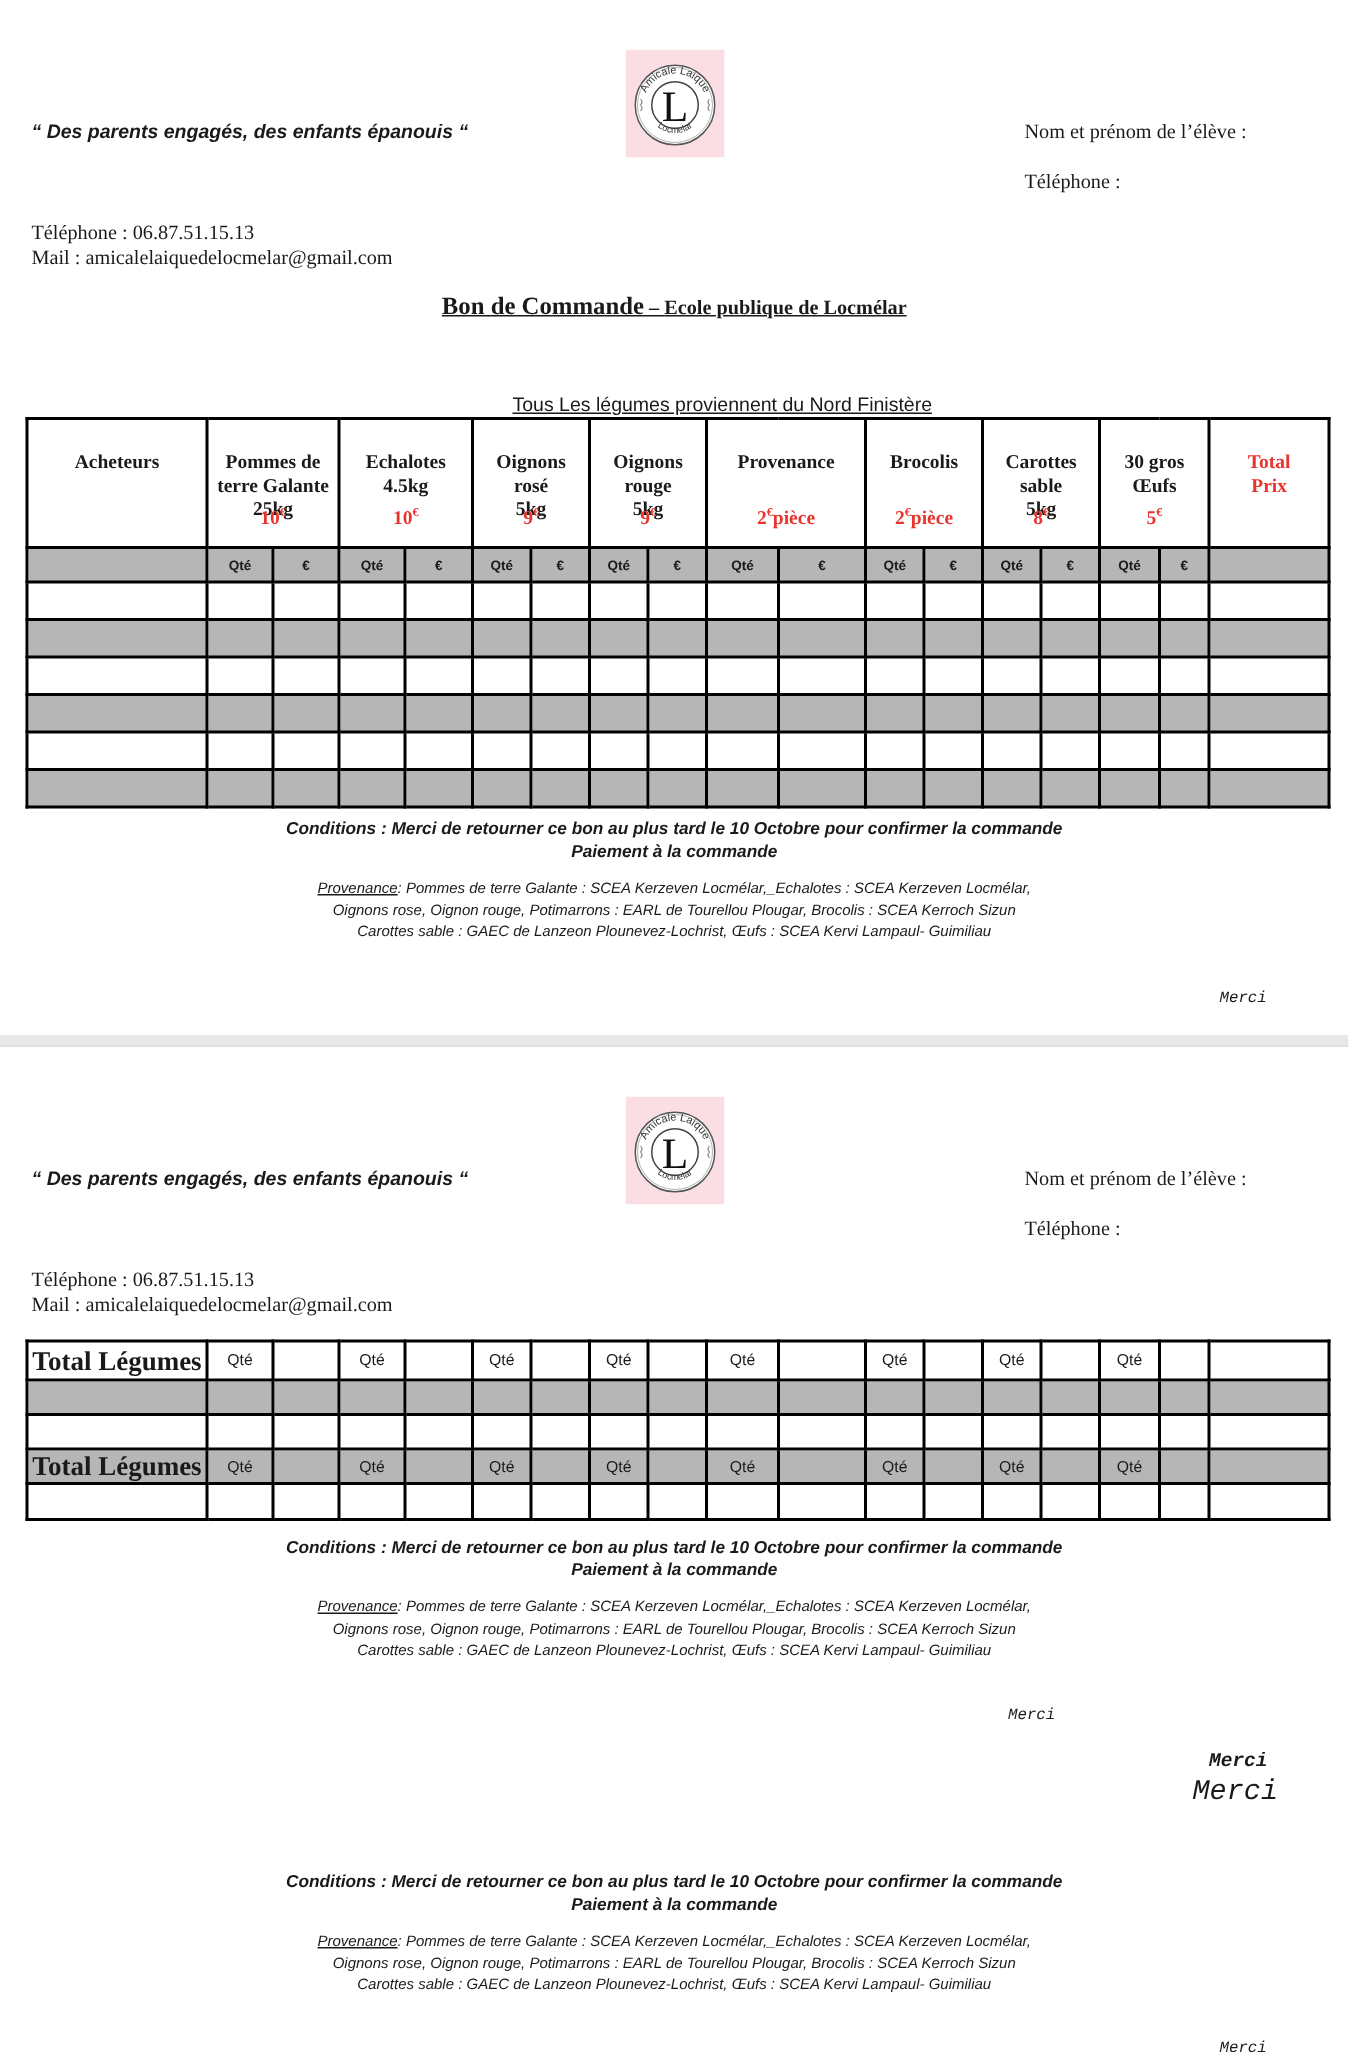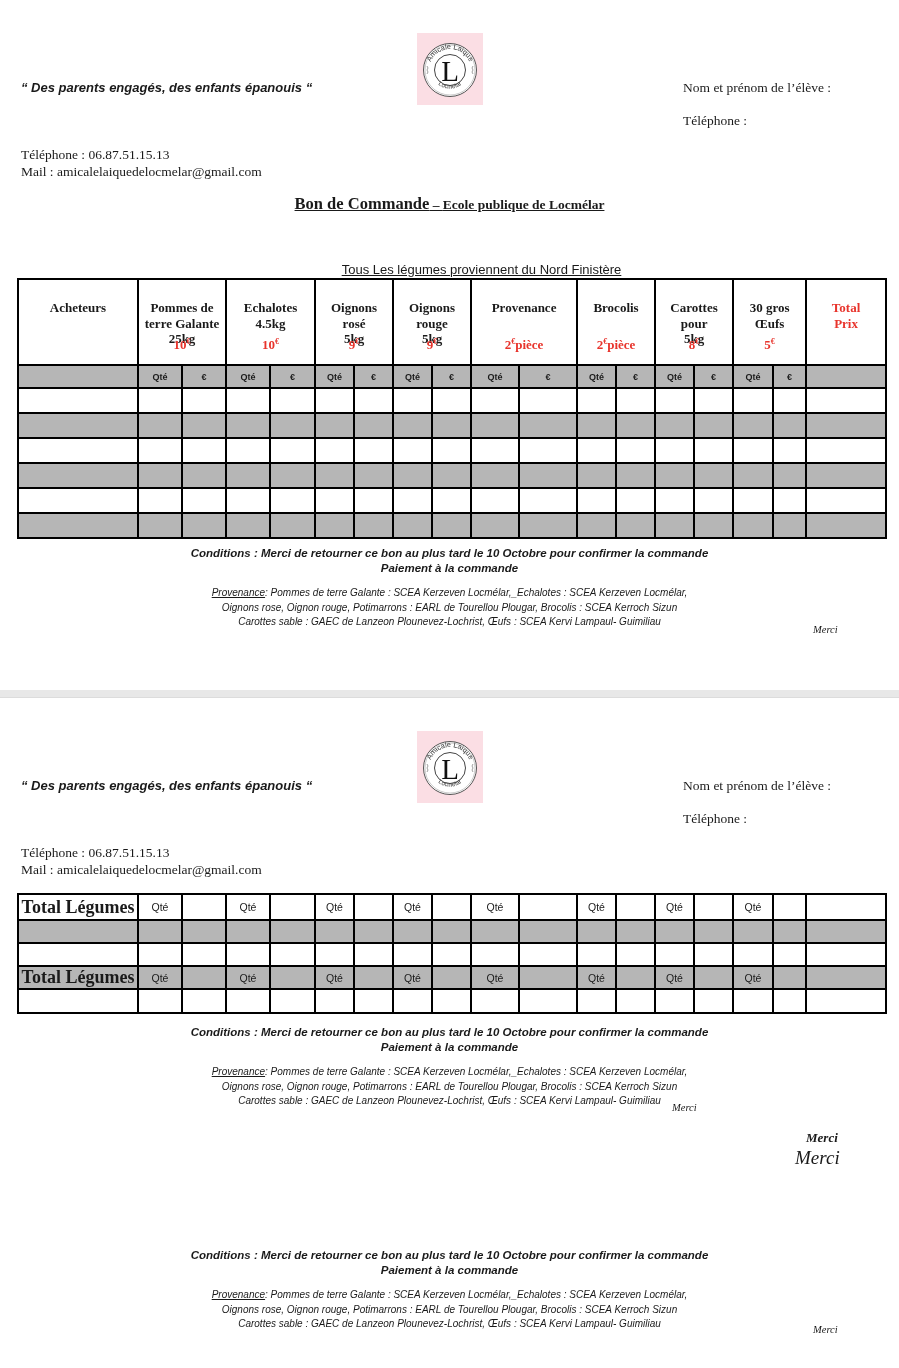--- a/index.html
+++ b/index.html
@@ -48,21 +48,21 @@
   tr.ew td{height:21px;background:#fff;}
   tr.ew2 td{height:22px;background:#fff;}
   td.tl{font-weight:bold;font-size:18px;}
   td.qt{font-family:"Liberation Sans",sans-serif;font-size:10.5px;}
 
   
   .conditions{position:absolute;left:0;width:899px;text-align:center;font-family:"Liberation Sans",sans-serif;}
   .cond-line{font-style:italic;font-weight:bold;font-size:11.5px;line-height:15px;}
   .prov{margin-top:10px;font-style:italic;font-size:10px;line-height:14.5px;}
   .prov .plabel{font-weight:normal;text-decoration:underline;}
-  .merci{position:absolute;font-family:Liberation Serif, serif;font-style:italic;font-size:10.5px;}
+  .merci{position:absolute;font-family:Liberation Mono, monospace;font-style:italic;font-size:10.5px;margin-top:36px;}
   .merci.bold{font-weight:bold;font-size:13px;}
   .merci.large{font-size:19px;}
 </style>
 </head>
 <body>
 
 <div class="page" id="page1">
 
   <svg class="logo" viewBox="0 0 66 72">
     <rect x="0" y="0" width="66" height="72" fill="#fbdee4"></rect>
@@ -148,21 +148,21 @@
         <th colspan="2">
           <div>Provenance</div>
           <div class="price"><span>2</span><sup>€</sup><span>pièce</span></div>
         </th>
         <th colspan="2">
           <div>Brocolis</div>
           <div class="price"><span>2</span><sup>€</sup><span>pièce</span></div>
         </th>
         <th colspan="2">
           <div>Carottes</div>
-              <div>pour</div>
+              <div>sable</div>
               <div>5kg</div>
           <div class="price"><span>8</span><sup>€</sup><span></span></div>
         </th>
         <th colspan="2">
           <div>30 gros</div>
               <div>Œufs</div>
           <div class="price"><span>5</span><sup>€</sup><span></span></div>
         </th>
         <th class="totalh">
           <div>Total</div>

